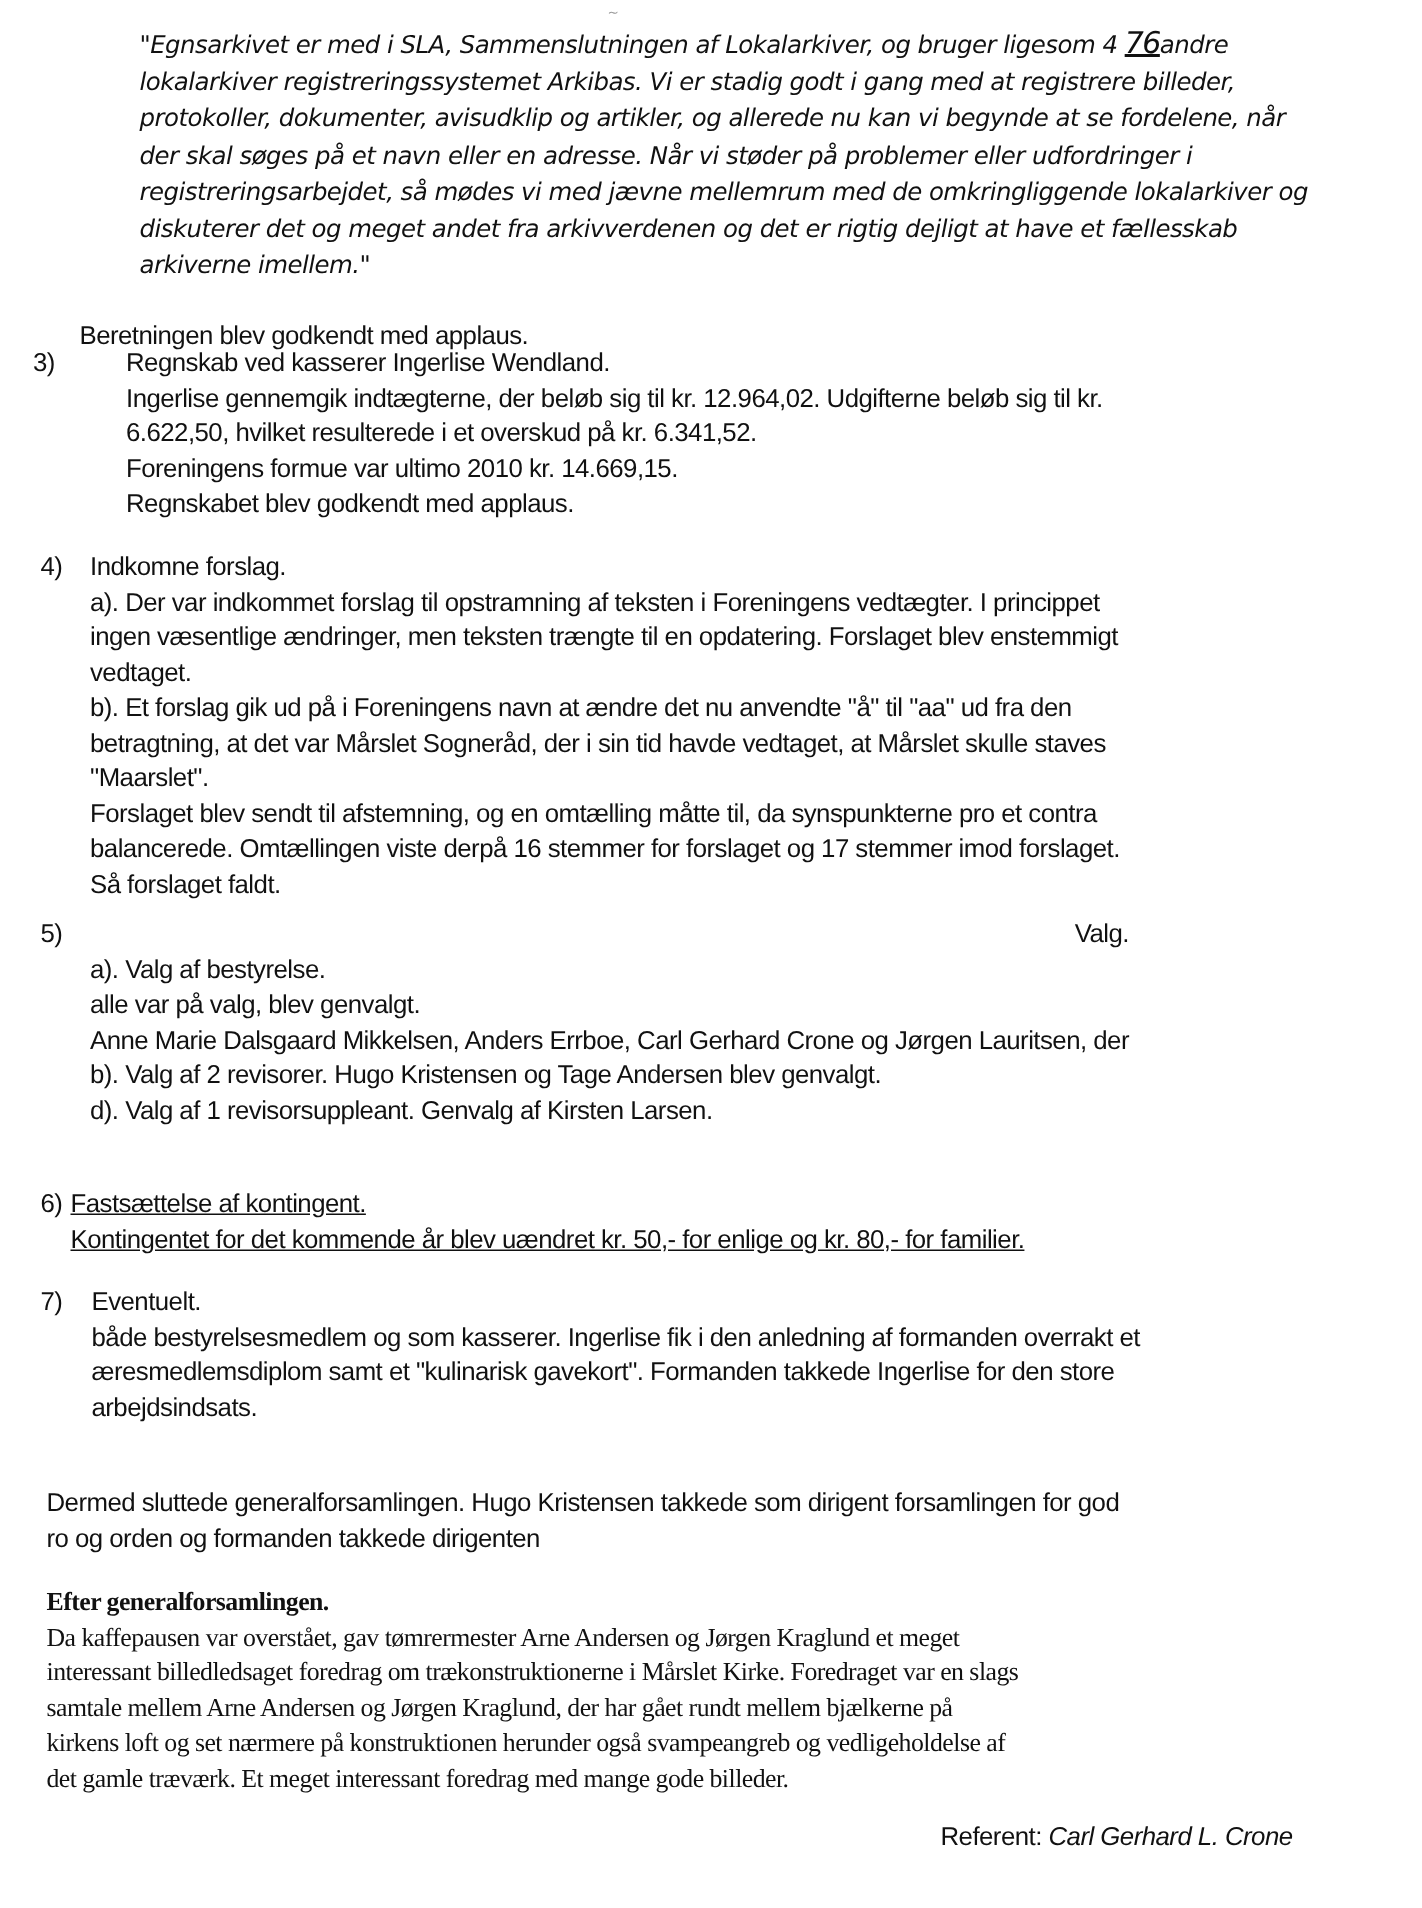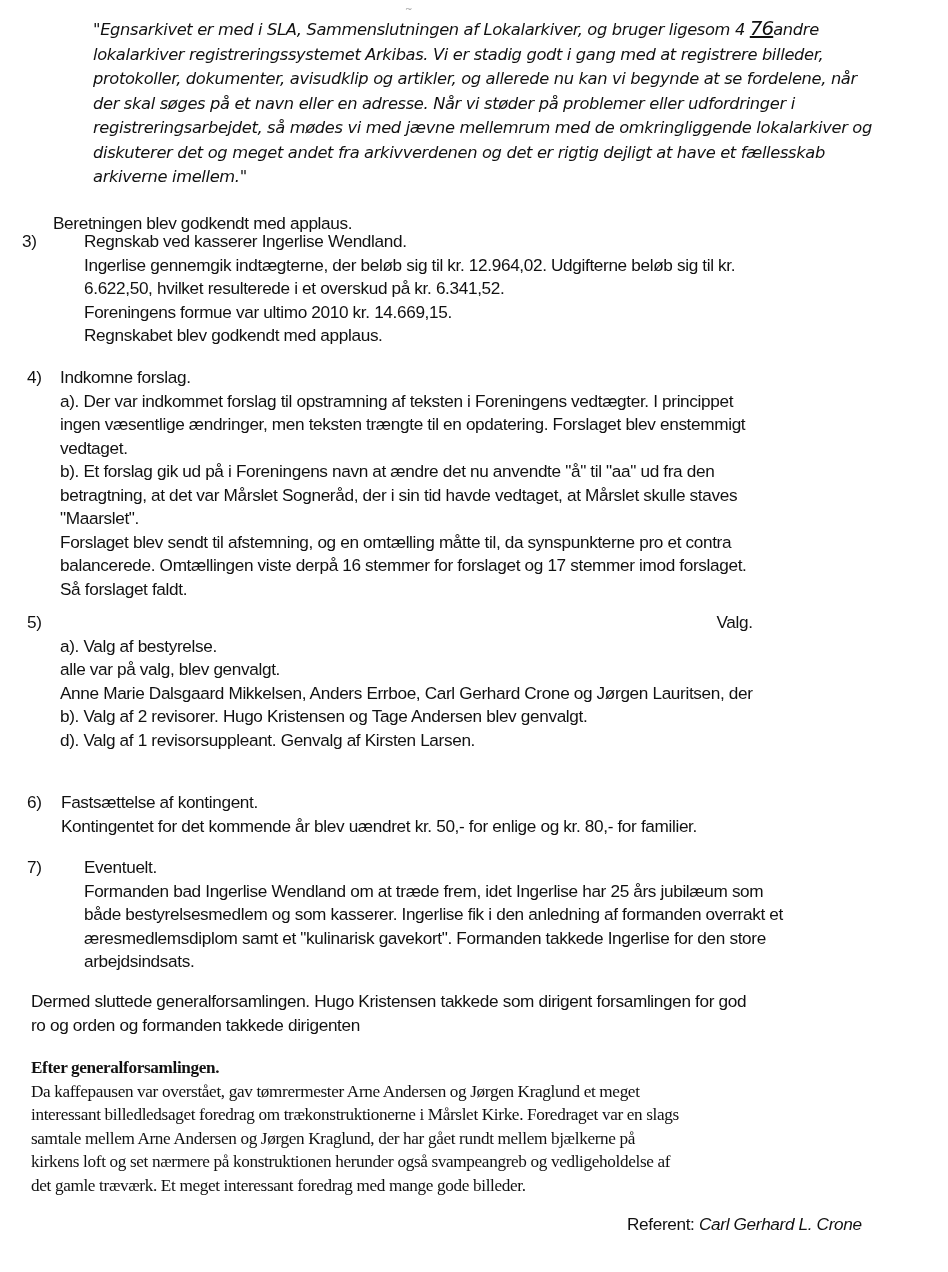--- a/index.html
+++ b/index.html
@@ -89,31 +89,30 @@
       <p>a). Valg af bestyrelse.</p>
       <p>alle var på valg, blev genvalgt.</p>
       <p>Anne Marie Dalsgaard Mikkelsen, Anders Errboe, Carl Gerhard Crone og Jørgen Lauritsen, der</p>
       <p>b). Valg af 2 revisorer. Hugo Kristensen og Tage Andersen blev genvalgt.</p>
       <p>d). Valg af 1 revisorsuppleant. Genvalg af Kirsten Larsen.</p>
     </div>
   </div>
 
   <div class="sec body-text" style="left:27px; top:791px;">
     <span class="num">6)</span>
-    <div class="content" style="left:34px;">
+    <div class="content" style="left:20px;text-decoration:underline;">
       <p>Fastsættelse af kontingent.</p>
       <p>Kontingentet for det kommende år blev uændret kr. 50,- for enlige og kr. 80,- for familier.</p>
     </div>
   </div>
 
   <div class="sec body-text" style="left:27px; top:856px;">
     <span class="num">7)</span>
-    <div class="content" style="left:34px;margin-left:23px;">
+    <div class="content" style="left:34px;">
       <p>Eventuelt.</p>
-      <p>Formanden bad Ingerlise Wendland om at træde frem, idet Ingerlise har 25 års jubilæum som</p>
       <p>både bestyrelsesmedlem og som kasserer. Ingerlise fik i den anledning af formanden overrakt et</p>
       <p>æresmedlemsdiplom samt et "kulinarisk gavekort". Formanden takkede Ingerlise for den store</p>
       <p>arbejdsindsats.</p>
     </div>
   </div>
 
   <div class="block body-text" style="left:31px; top:990px; white-space:nowrap;">
     <p>Dermed sluttede generalforsamlingen. Hugo Kristensen takkede som dirigent forsamlingen for god</p>
     <p>ro og orden og formanden takkede dirigenten</p>
   </div>

